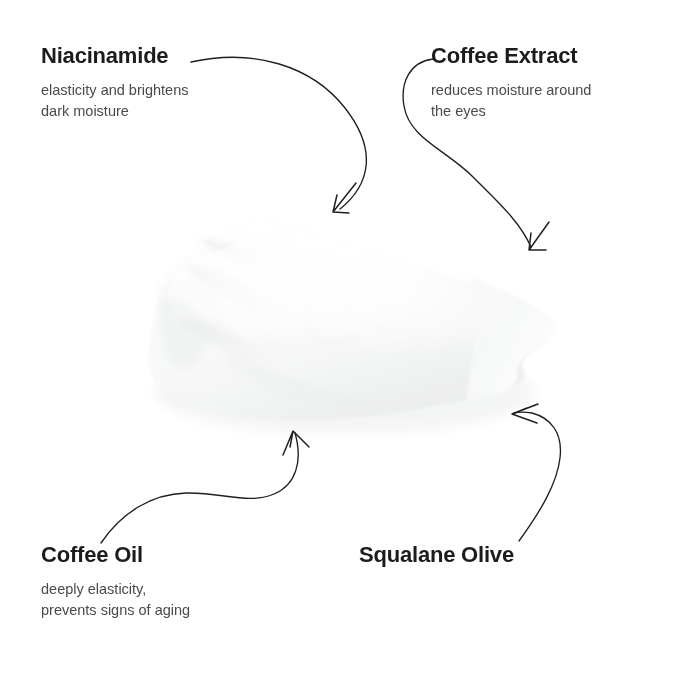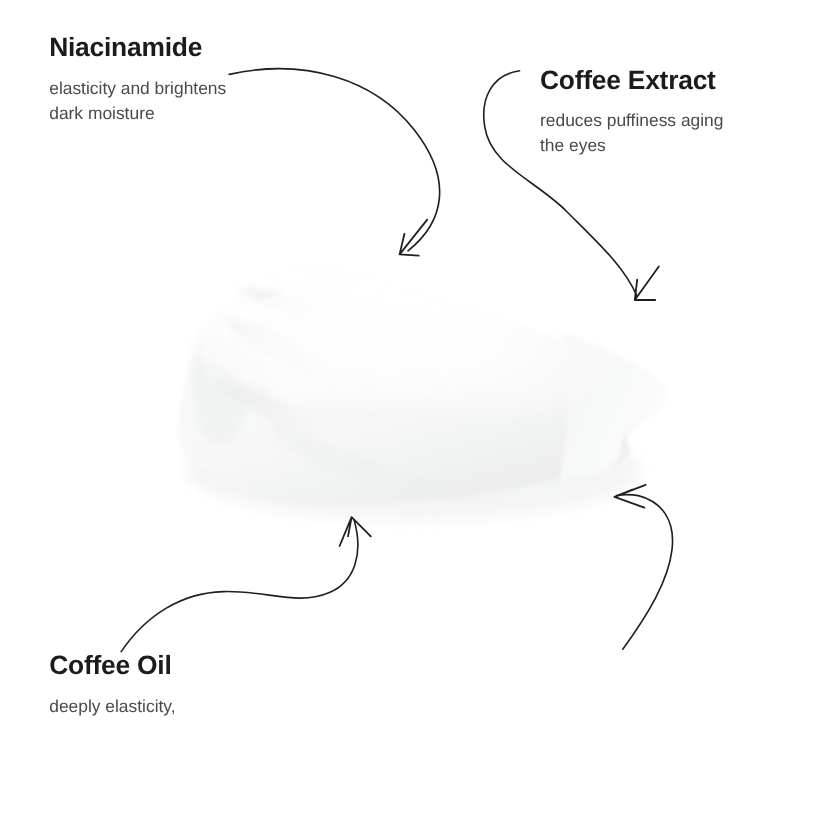--- a/index.html
+++ b/index.html
@@ -32,22 +32,22 @@
   }
   .callout .desc {
     font-family: "Liberation Sans", sans-serif;
     font-weight: normal;
     font-size: 14.5px;
     line-height: 1.45;
     color: #4a4a4a;
     margin: 0;
   }
 
-  #callout-niacinamide { left: 41px;  top: 28px; }
-  #callout-coffee      { left: 450px; top: 44px; width: 200px; margin-top: 11px; }
+  #callout-niacinamide { left: 41px;  top: 44px; }
+  #callout-coffee      { left: 431px; top: 44px; width: 200px; }
   #callout-avocado     { left: 41px;  top: 543px; }
   #callout-squalane    { left: 359px; top: 543px; width: 280px; }
 
   #arrow-layer, #cream-layer {
     position: absolute;
     left: 0;
     top: 0;
     width: 679px;
     height: 679px;
   }
@@ -197,28 +197,30 @@
     <p class="title">Niacinamide</p>
     <p class="desc">
       <span>elasticity and brightens</span><br>
       <span>dark moisture</span>
     </p>
   </div>
 
   <div class="callout" id="callout-coffee">
     <p class="title">Coffee Extract</p>
     <p class="desc">
-      <span>reduces puffiness aging</span><br>
+      <span>reduces moisture around</span><br>
       <span>the eyes</span>
     </p>
   </div>
 
   <div class="callout" id="callout-avocado">
     <p class="title">Coffee Oil</p>
     <p class="desc">
       <span>deeply elasticity,</span><br>
+      <span>prevents signs of aging</span>
     </p>
   </div>
 
   <div class="callout" id="callout-squalane">
+    <p class="title">Squalane Olive</p>
   </div>
 
 </div>
 
 </body></html>

